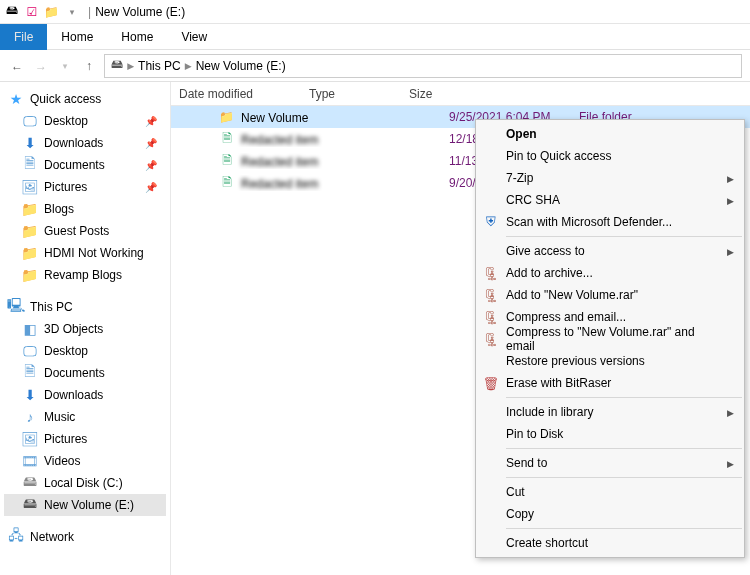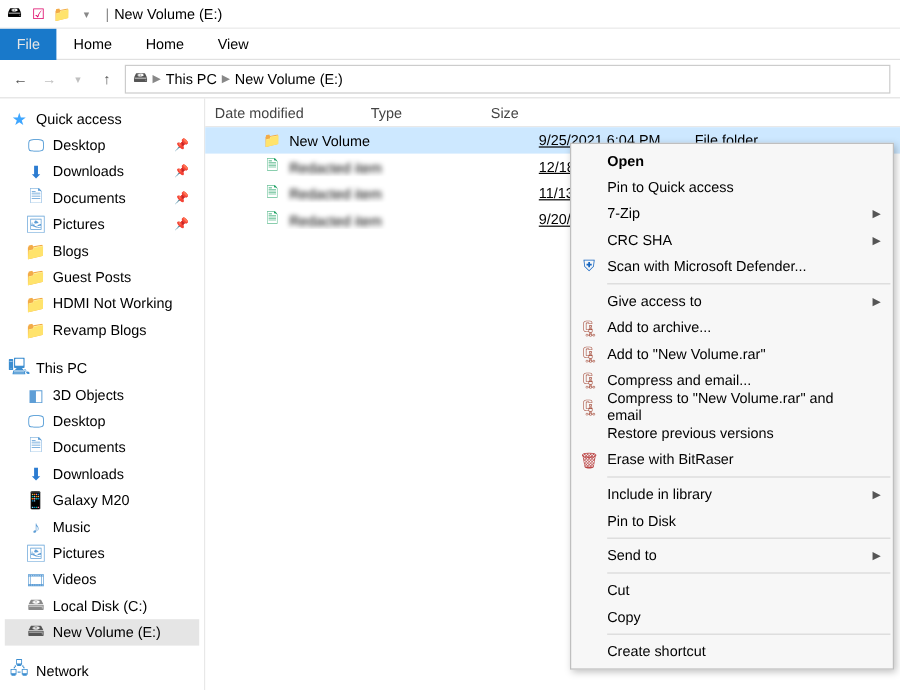--- a/index.html
+++ b/index.html
@@ -26,21 +26,21 @@
   .colhead { display: flex; height: 24px; align-items: center; border-bottom: 1px solid #e8e8e8; font-size: 12px; color: #444; }
   .colhead .col { padding: 0 8px; }
   .col.name { width: 230px; }
   .col.date { width: 130px; }
   .col.type { width: 100px; }
   .col.size { width: 70px; }
   .filerow { display: flex; height: 22px; align-items: center; font-size: 12px; }
   .filerow.sel { background: #cde8ff; }
   .filerow .col { padding: 0 8px; overflow: hidden; white-space: nowrap; }
   .filerow .col.name { display: flex; align-items: flex-end; gap: 6px; margin-left: 40px; }
-  .filerow .col.date, .filerow .col.type { color: #000000; text-decoration: underline; }
+  .filerow .col.date, .filerow .col.type { color: #701a75; }
   .filerow .ficon { width: 16px; height: 16px; display: inline-flex; align-items: center; justify-content: center; }
   .blur { filter: blur(2.2px); }
   
   .ctxmenu { position: absolute; left: 475px; top: 119px; width: 270px; background: #f7f7f7; border: 1px solid #bfbfbf; box-shadow: 2px 2px 6px rgba(0,0,0,0.25); padding: 3px 2px; z-index: 50; }
   .ctxitem { display: flex; align-items: center; height: 22px; padding: 0 20px 0 28px; font-size: 12px; position: relative; cursor: default; }
   .ctxitem .cicon { position: absolute; left: 4px; width: 18px; height: 18px; display: inline-flex; align-items: center; justify-content: center; font-size: 13px; }
   .ctxitem .sub { position: absolute; right: 8px; color: #555; font-size: 10px; }
   .ctxitem.bold { font-weight: 600; }
   .ctxsep { height: 1px; background: #d7d7d7; margin: 3px 0 3px 28px; }
   
@@ -159,24 +159,20 @@
         </div>
         <div class="side-item" style="padding-left: 18px;">
           <span class="ficon i-doc"></span>
           <span>Documents</span>
         </div>
         <div class="side-item" style="padding-left: 18px;">
           <span class="ficon i-download"></span>
           <span>Downloads</span>
         </div>
         <div class="side-item" style="padding-left: 18px;">
-          <span class="ficon i-phone"></span>
-          <span>Galaxy M20</span>
-        </div>
-        <div class="side-item" style="padding-left: 18px;">
           <span class="ficon i-music"></span>
           <span>Music</span>
         </div>
         <div class="side-item" style="padding-left: 18px;">
           <span class="ficon i-pic"></span>
           <span>Pictures</span>
         </div>
         <div class="side-item" style="padding-left: 18px;">
           <span class="ficon i-video"></span>
           <span>Videos</span>

